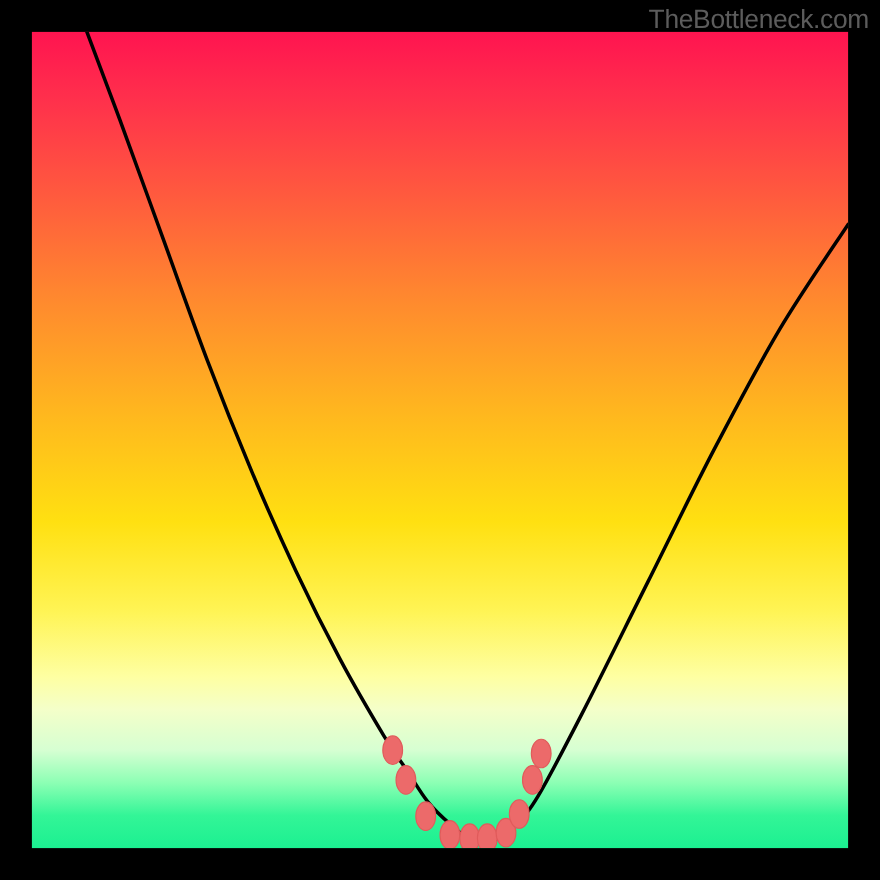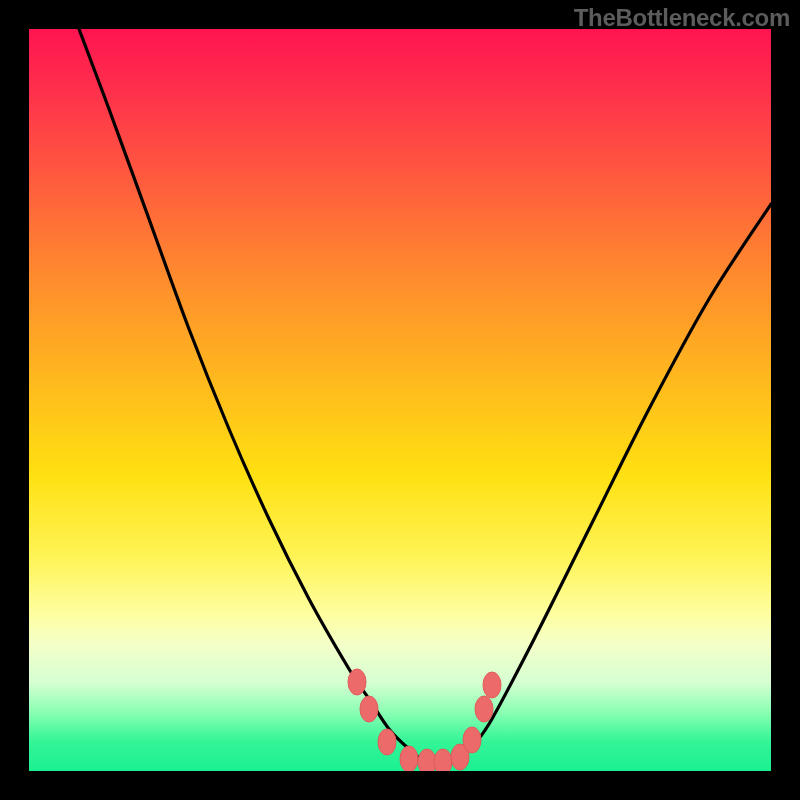--- a/index.html
+++ b/index.html
@@ -47,21 +47,21 @@
     top: 0; left: 0;
     width: 742px;
     height: 742px;
   }
   .watermark {
     position: absolute;
     top: 4px;
     right: 10px;
     color: #5c5c5c;
     font-size: 24px;
-    font-weight: 700;
+    font-weight: 400;
     letter-spacing: -0.3px;
   }
 </style>
 </head>
 <body>
 
 <div class="frame">
   <div class="plot">
     <svg class="curve-svg" viewBox="0 0 742 742">
       <path id="curve-path" fill="none" stroke="#000" stroke-width="3.2" stroke-linecap="round" d="M 50 0 C 55.0 13.3, 68.3 48.3, 80 80 C 91.7 111.7, 106.7 153.3, 120 190 C 133.3 226.7, 146.7 265.0, 160 300 C 173.3 335.0, 186.7 368.3, 200 400 C 213.3 431.7, 226.7 461.7, 240 490 C 253.3 518.3, 266.7 545.0, 280 570 C 293.3 595.0, 310.0 623.3, 320 640 C 330.0 656.7, 333.3 660.0, 340 670 C 346.7 680.0, 353.3 691.7, 360 700 C 366.7 708.3, 373.3 714.2, 380 720 C 386.7 725.8, 393.3 732.5, 400 735 C 406.7 737.5, 413.3 737.5, 420 735 C 426.7 732.5, 433.3 726.7, 440 720 C 446.7 713.3, 450.0 711.7, 460 695 C 470.0 678.3, 483.3 652.5, 500 620 C 516.7 587.5, 540.0 540.0, 560 500 C 580.0 460.0, 600.0 418.3, 620 380 C 640.0 341.7, 659.7 304.2, 680 270 C 700.3 235.8, 731.7 190.8, 742 175"></path>

